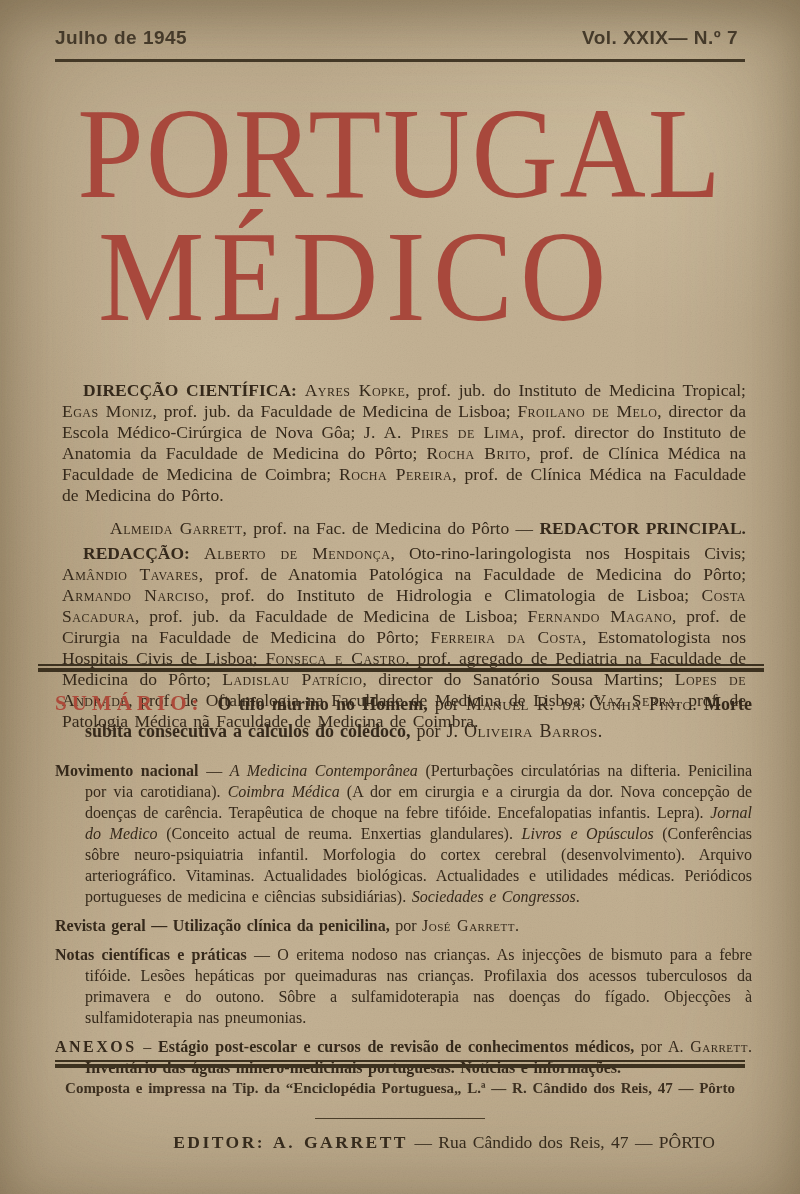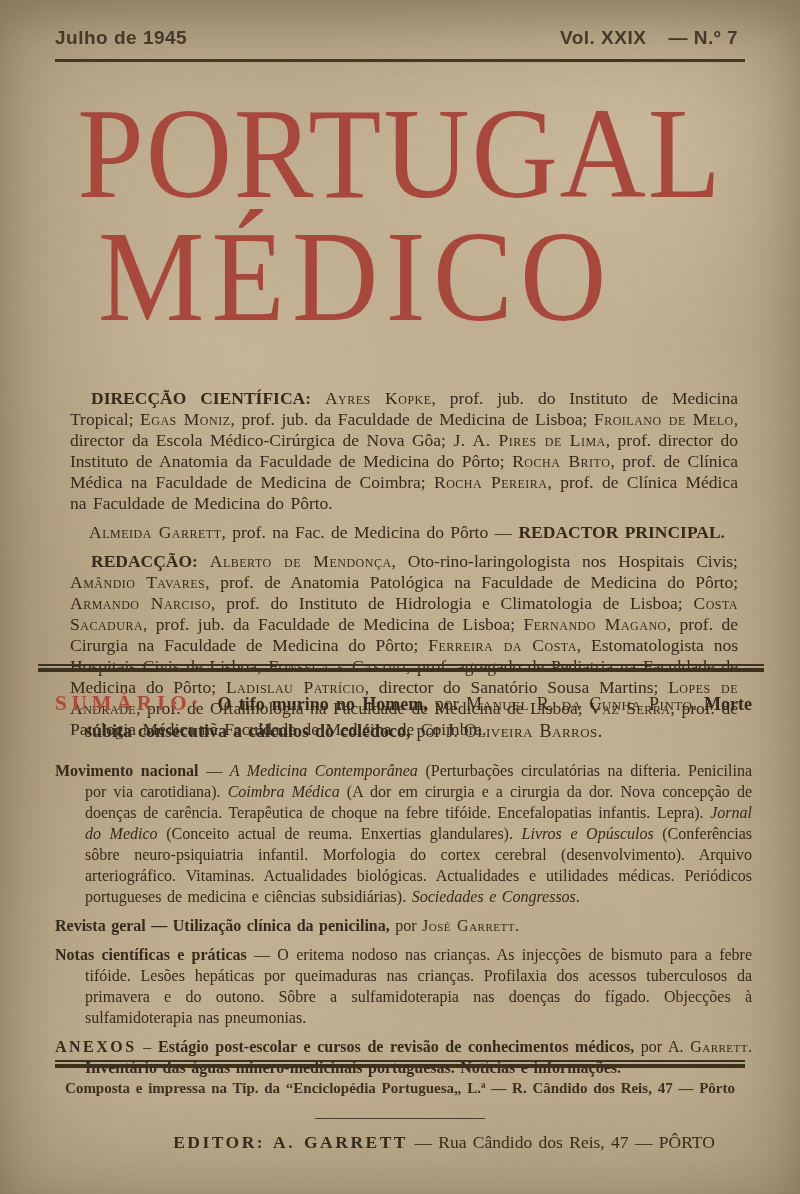--- a/index.html
+++ b/index.html
@@ -22,39 +22,39 @@
   }
   .grain { position:absolute; inset:0; mix-blend-mode:multiply; opacity:.12; pointer-events:none; }
 
   
   .header-row {
     position:absolute; top:27px; left:55px; right:62px;
     display:flex; justify-content:space-between; align-items:baseline;
     font-family:"Liberation Sans","DejaVu Sans",sans-serif;
     font-weight:bold; font-size:19px; color:#453a2a; letter-spacing:.5px;
   }
-  .header-right { display:flex; gap:22px; }
+  .header-right { display:flex; }
   .header-rule { position:absolute; top:59px; left:55px; width:690px; border-top:3px solid #433826; }
 
   
   .title-block { position:absolute; top:62px; left:0; width:800px; text-align:center; color:#a8483c;margin-top:28px; }
   .title-line1 { font-size:130px; line-height:126px; letter-spacing:2px; transform:scaleX(.92); transform-origin:50% 50%; }
   .title-line2 { font-size:130px; line-height:120px; letter-spacing:8px; transform:scaleX(.92) translateX(-48px); transform-origin:50% 50%; }
   .subtitle {
     position:absolute; top:338px; left:0; width:800px; text-align:center;
     font-family:"Liberation Sans","DejaVu Sans",sans-serif;
     font-weight:bold; font-size:18px; letter-spacing:6px; color:#31281a;
   }
 
   
   .masthead { position:absolute; top:380px; left:62px; width:684px;
     font-size:17.5px; line-height:21px; text-align:justify; word-spacing:2px; }
-  .masthead p { margin:8px; }
+  .masthead p { margin:0; }
   .masthead p.indent { text-indent:21px; }
-  .masthead p.redactor { margin:0 0 4px 6px; text-align:center; }
+  .masthead p.redactor { margin:12px 0 4px 6px; text-align:right; }
 
   
   .double-rule { position:absolute; left:38px; width:726px; height:2px;
     border-top:2px solid #3c311f; border-bottom:4px solid #3c311f; }
   .rule-top { top:664px; left:38px; width:726px; }
   .rule-bottom { top:1060px; left:55px; width:690px; }
 
   
   .sumario { position:absolute; top:690px; left:55px; width:697px;
     font-size:16px; line-height:21px; text-align:justify; word-spacing:1.5px; }

